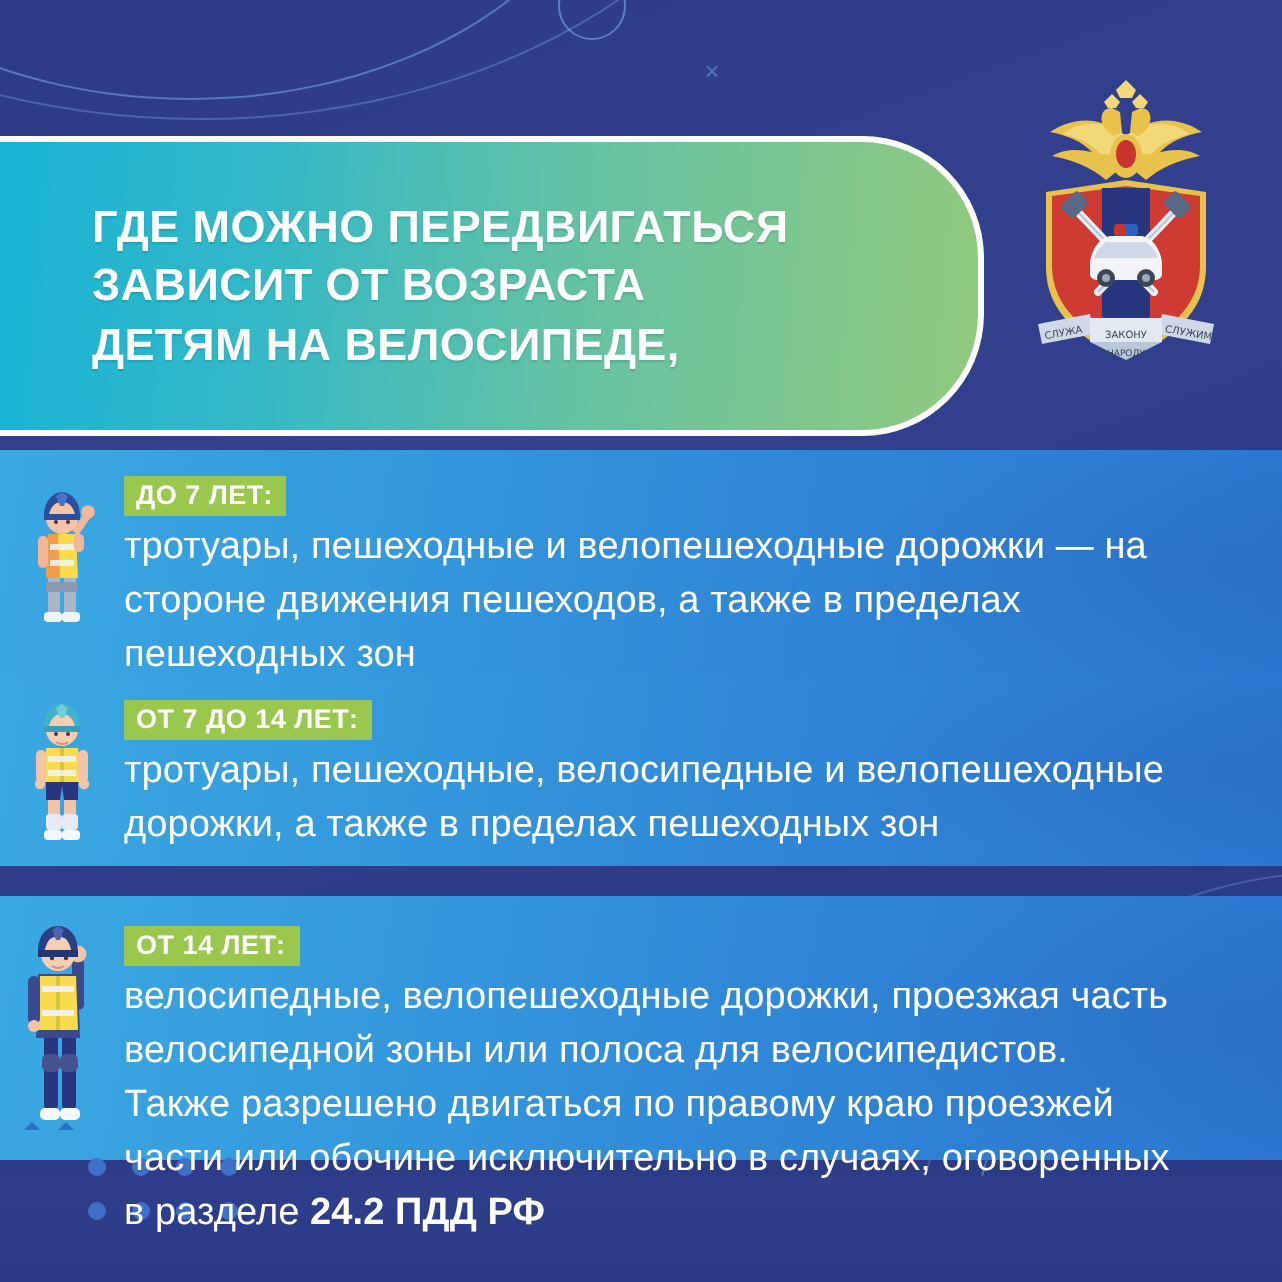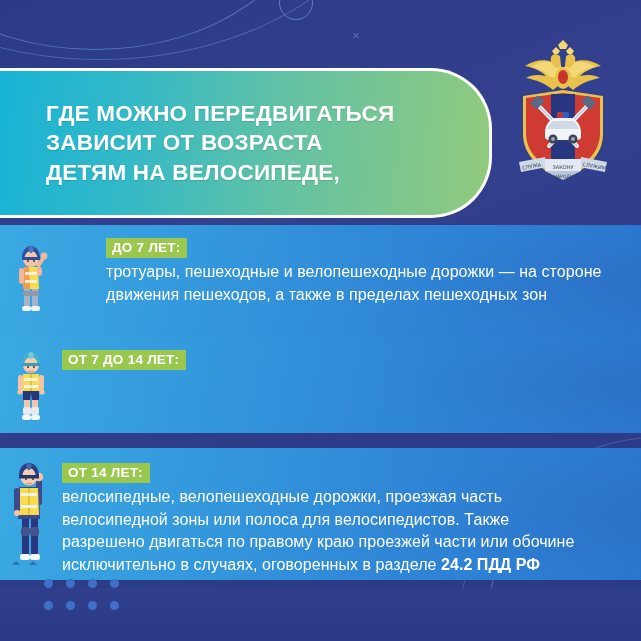--- a/index.html
+++ b/index.html
@@ -131,21 +131,21 @@
     align-items: flex-start;
   }
   .panel::after {
     content: "";
     position: absolute;
     right: 0; top: 0; bottom: 0;
     width: 230px;
     background: radial-gradient(ellipse at 100% 50%, rgba(42,100,180,0.35) 0%, rgba(42,100,180,0) 72%);
     pointer-events: none;
   }
-  .panel-1 { top: 225px; height: 115px; gap: 44px; }
+  .panel-1 { top: 225px; height: 115px; }
   .panel-2 { top: 337px; height: 96px; justify-content: space-between; }
   .panel-3 { top: 448px; height: 132px; }
 
   .figure {
     position: relative;
     flex: 0 0 auto;
     width: 62px;
     display: flex;
     justify-content: center;
   }
@@ -169,21 +169,21 @@
     color: #ffffff;
     font-size: 13.5px;
     font-weight: bold;
     letter-spacing: 0.25px;
     padding: 2px 7px 3px 6px;
     margin-bottom: 3px;
   }
 
   .panel-text {
     color: #ffffff;
-    font-size: 16px;
+    font-size: 19px;
     line-height: 1.42;
     letter-spacing: 0.05px;
     max-width: 530px;
   }
   .panel-text b { font-weight: bold; }
 
   
   .footer-strip {
     position: absolute;
     left: 0; bottom: 0;
@@ -347,20 +347,21 @@
         <path d="M14 17 C14 9 19 5 23 5 C27 5 32 9 32 17 L30 18 C29 13 27 10 23 10 C19 10 17 13 16 18 Z" fill="#45b2c9"></path>
         <path d="M14 16 L32 16 L32 19 L14 19 Z" fill="#3a9fb6"></path>
         <path d="M20 7 L23 5 L26 7 L24 12 L22 12 Z" fill="#73cddd"></path>
         <circle cx="20" cy="20" r="1" fill="#3a3a4a"></circle>
         <circle cx="26" cy="20" r="1" fill="#3a3a4a"></circle>
         <path d="M20 24 Q23 26 26 24" stroke="#d98e74" stroke-width="1" fill="none"></path>
       </svg>
     </div>
     <div class="panel-body">
       <span class="age-badge">ОТ 7 ДО 14 ЛЕТ:</span>
+      <div class="panel-text">тротуары, пешеходные, велосипедные и велопешеходные дорожки, а также в пределах пешеходных зон</div>
     </div>
   </div>
 
   <div class="panel panel-3">
     <div class="figure fig-3">
       <svg width="52" height="112" viewBox="0 0 52 112" xmlns="http://www.w3.org/2000/svg">
 
         <rect x="31" y="22" width="6" height="26" rx="2.8" fill="#3b4a8c"></rect>
         <circle cx="34" cy="20" r="4.2" fill="#f5c3a6"></circle>
 

